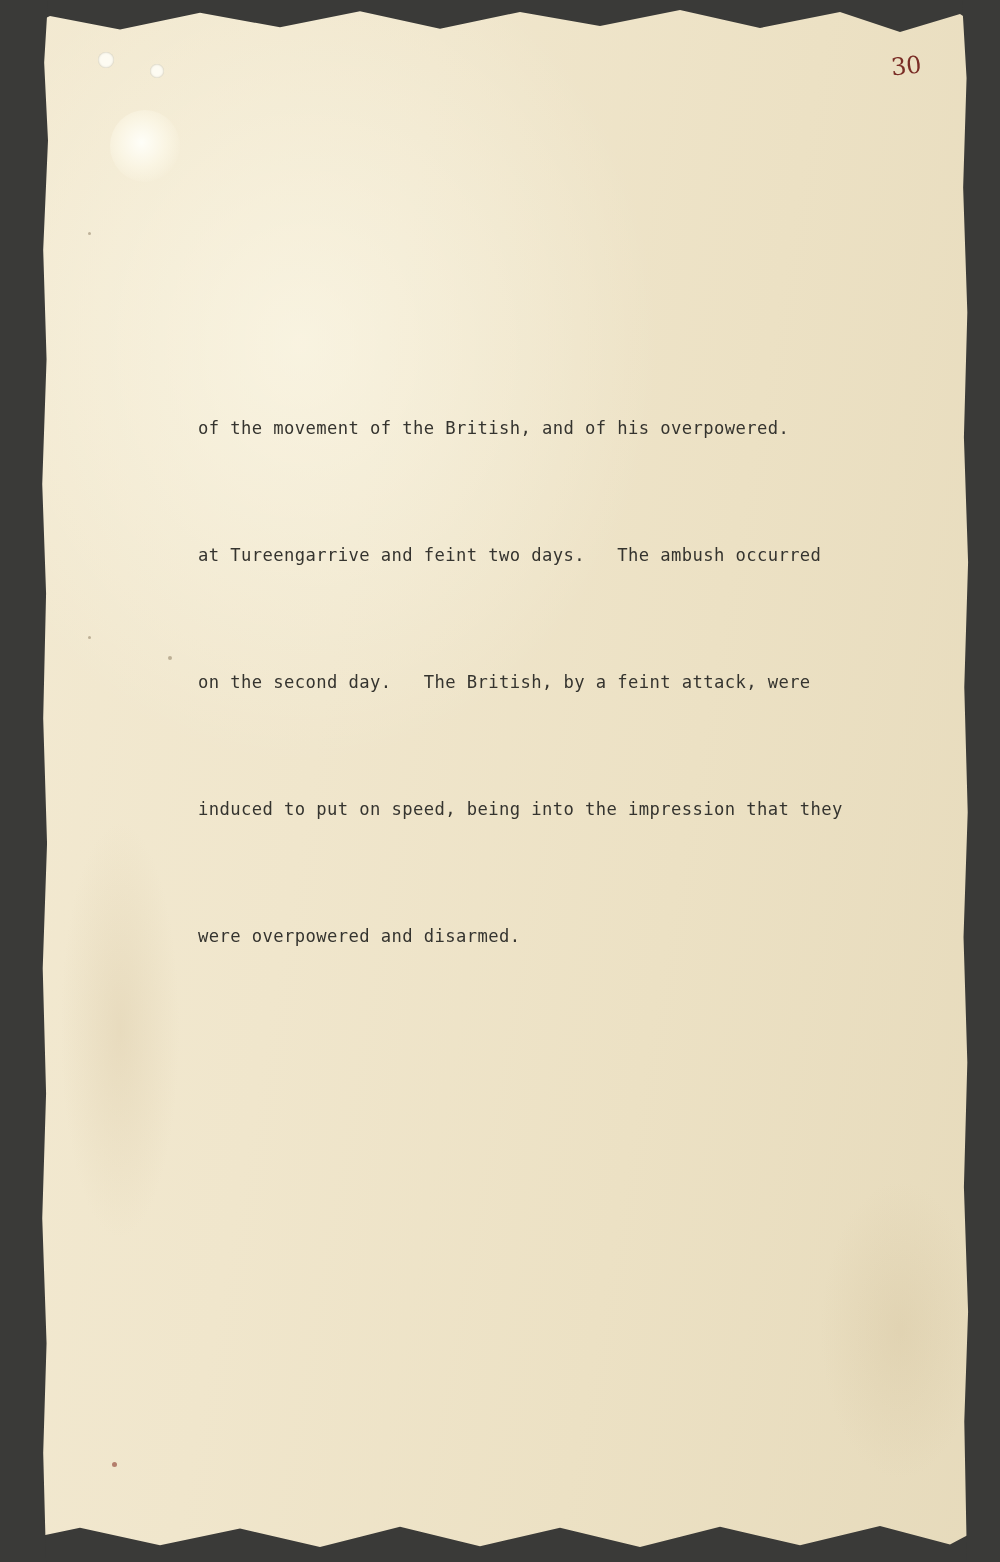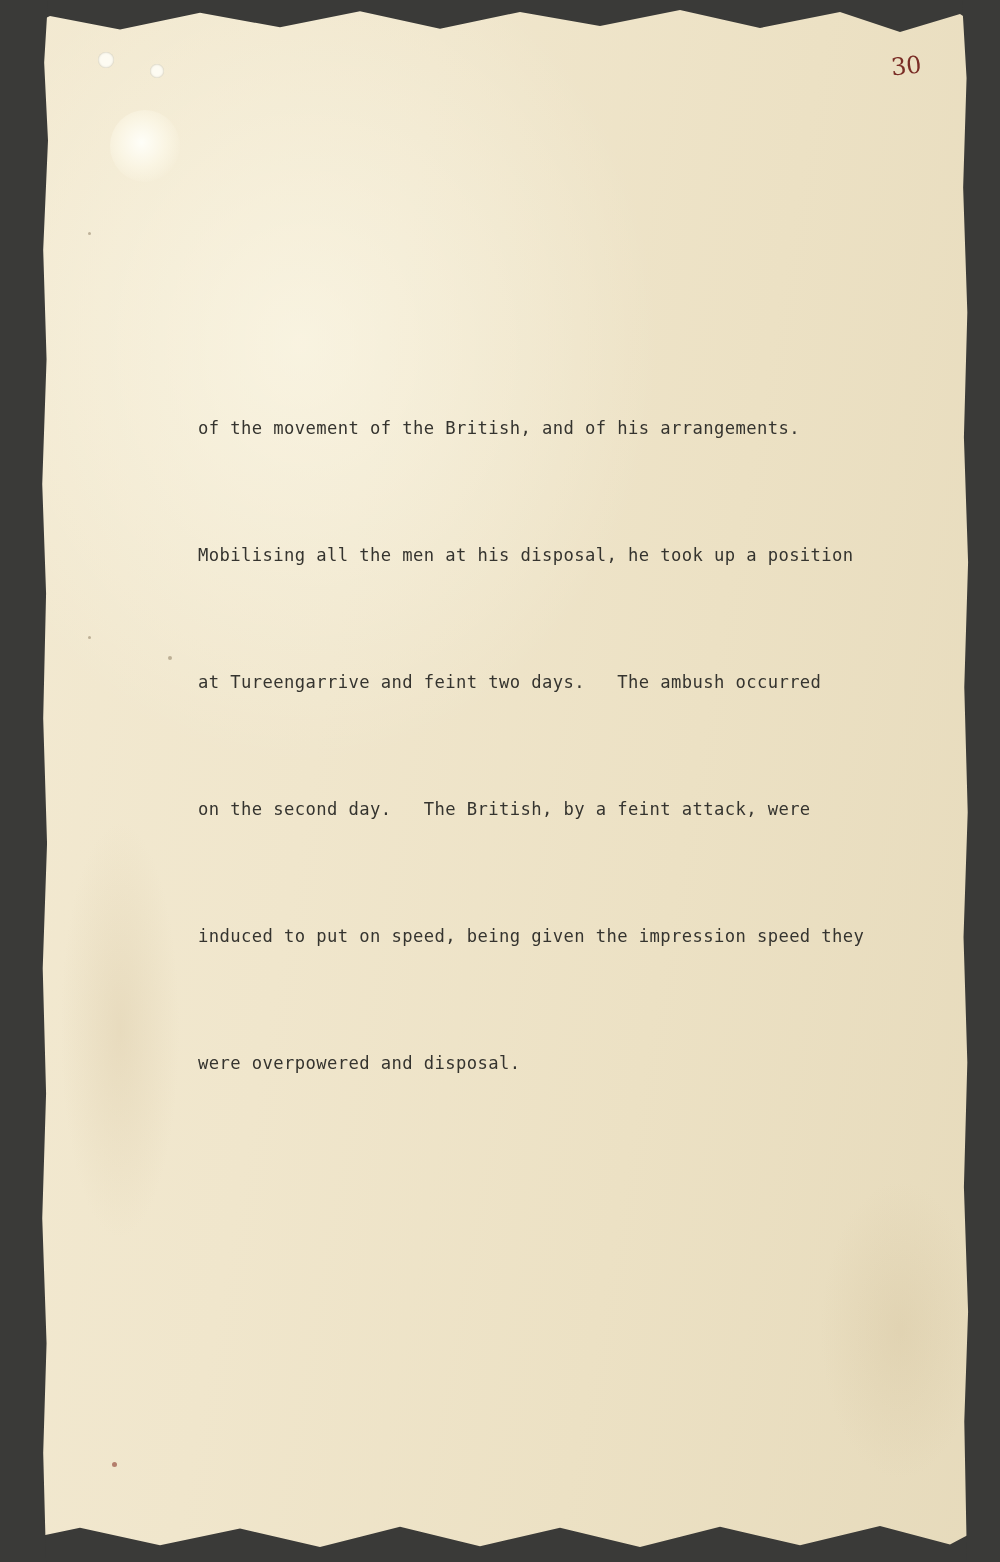--- a/index.html
+++ b/index.html
@@ -112,26 +112,25 @@
   <div class="fleck" style="left:168px; top:656px; width:4px; height:4px;"></div>
   <div class="fleck" style="left:88px; top:636px; width:3px; height:3px;"></div>
 
   <div id="sheetcontent">
     <div class="archive-number">30</div>
     <div class="page-number">28.</div>
 
     <div class="body">
 
       <div class="para">
-        <span class="line">of the movement of the British, and of his arrangements.</span>
-        <span class="line">Mobilising all the men at his disposal, he took up a position</span>
+        <span class="line">of the movement of the British, and of his overpowered.</span>
         <span class="line">at Tureengarrive and feint two days.   The ambush occurred</span>
         <span class="line">on the second day.   The British, by a feint attack, were</span>
-        <span class="line">induced to put on speed, being given the impression speed they</span>
-        <span class="line">were overpowered and disposal.</span>
+        <span class="line">induced to put on speed, being into the impression that they</span>
+        <span class="line">were overpowered and disarmed.</span>
       </div>
 
       <span class="blankline"></span>
 
       
 
       
 
       
 

